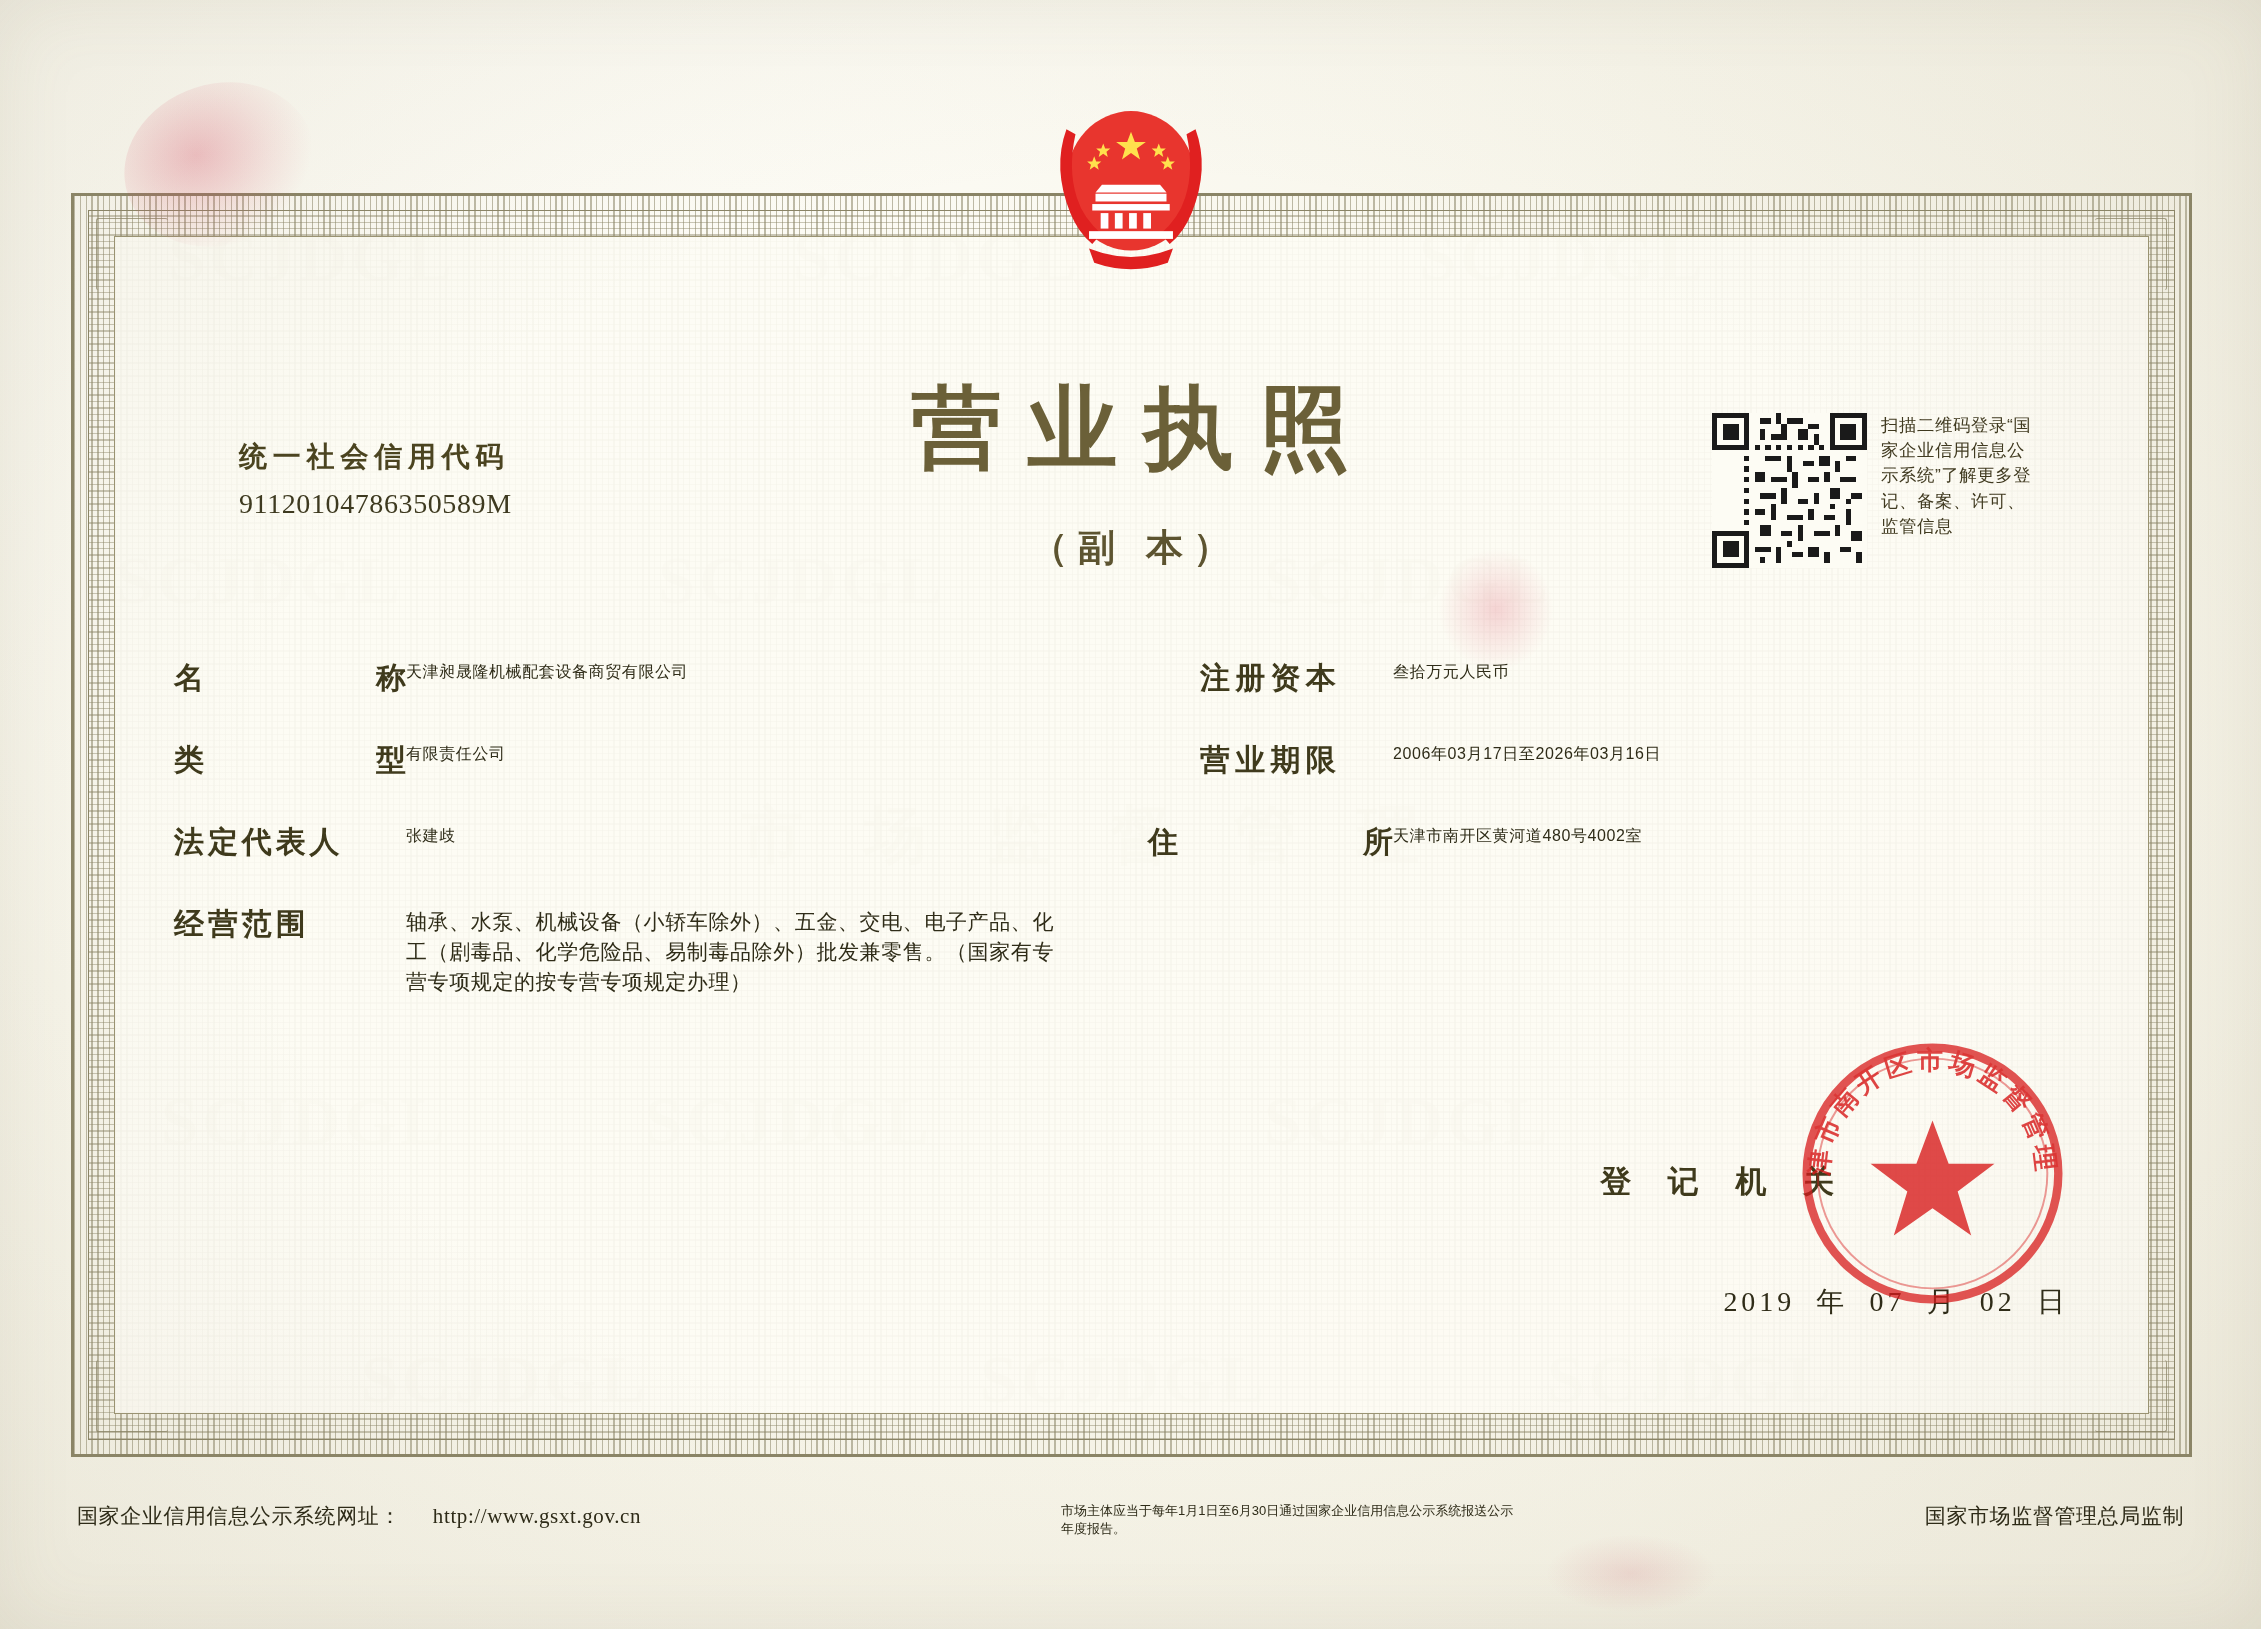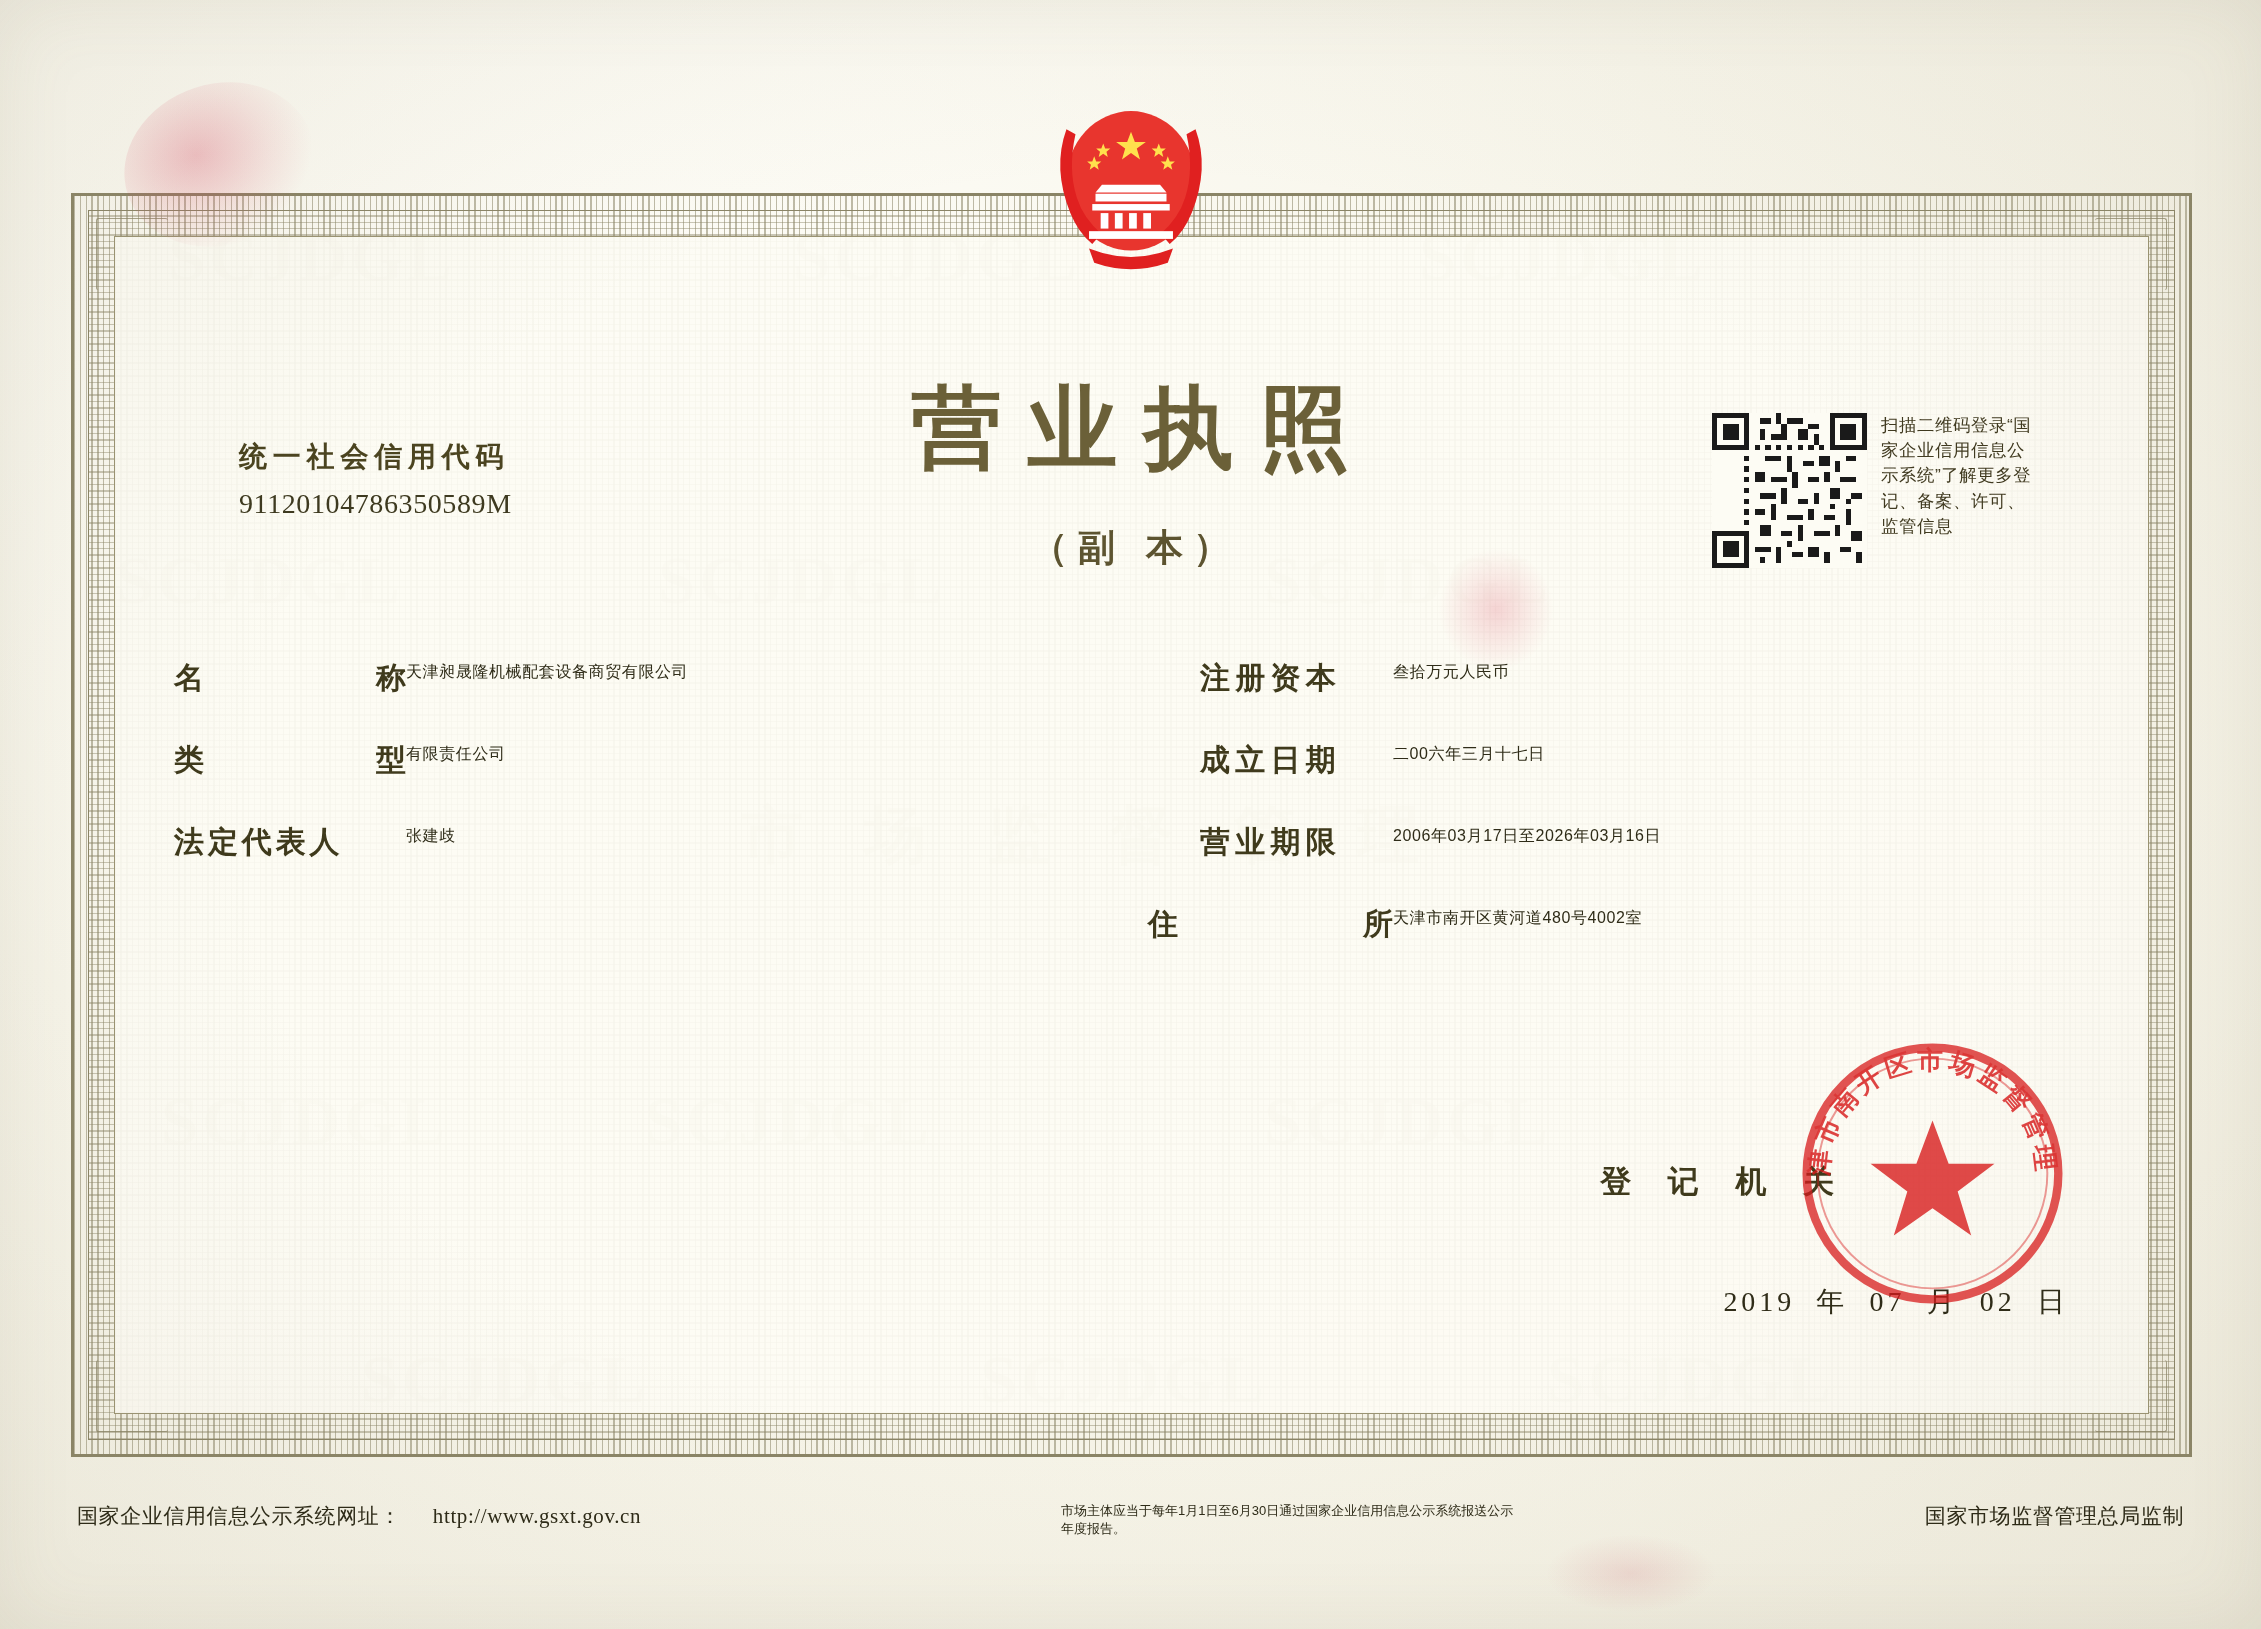--- a/index.html
+++ b/index.html
@@ -525,34 +525,34 @@
             <span>型</span>
           </div>
           <div class="fvalue">有限责任公司</div>
         </div>
 
         <div class="frow">
           <div class="flabel" style="letter-spacing:3.9px; display:block;">法定代表人</div>
           <div class="fvalue">张建歧</div>
         </div>
 
+        <div class="frow">
+          <div class="flabel" style="letter-spacing:3.9px; display:block;">经营范围</div>
+          <div class="fvalue small" style="width:658px;">轴承、水泵、机械设备（小轿车除外）、五金、交电、电子产品、化工（剧毒品、化学危险品、易制毒品除外）批发兼零售。（国家有专营专项规定的按专营专项规定办理）</div>
+        </div>
 
       </div>
 
       <div class="col-right">
 
         <div class="frow">
           <div class="flabel r" style="letter-spacing:5.2px; display:block;">注册资本</div>
           <div class="fvalue">叁拾万元人民币</div>
         </div>
 
-        <div class="frow">
-          <div class="flabel r" style="letter-spacing:5.2px; display:block;">成立日期</div>
-          <div class="fvalue">二00六年三月十七日</div>
-        </div>
 
         <div class="frow">
           <div class="flabel r" style="letter-spacing:5.2px; display:block;">营业期限</div>
           <div class="fvalue">2006年03月17日至2026年03月16日</div>
         </div>
 
         <div class="frow">
           <div class="flabel r">
             <span>住</span>
             <span>所</span>

